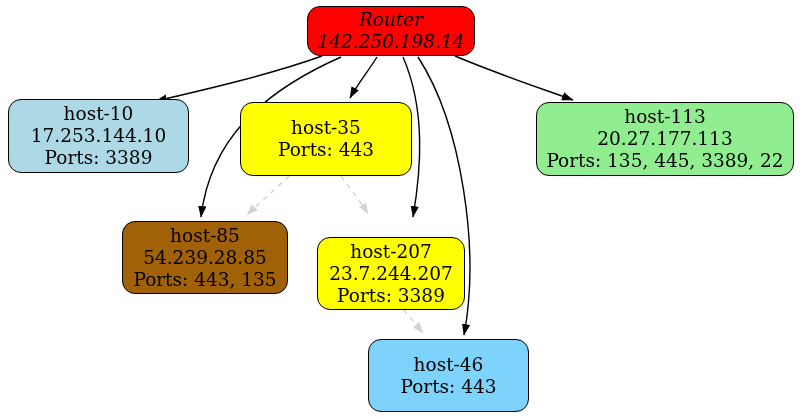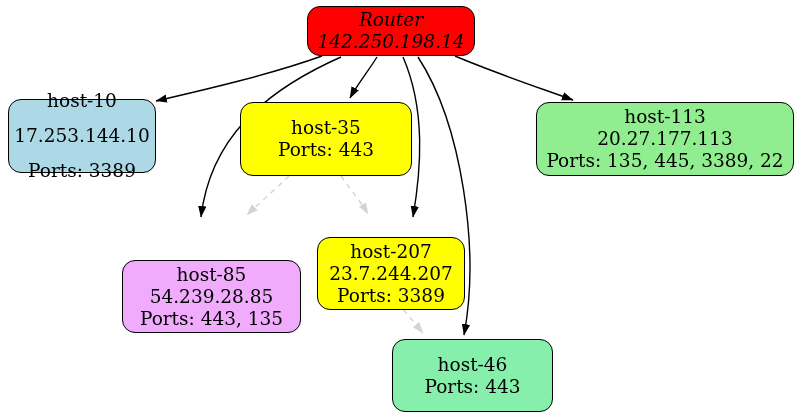--- a/index.html
+++ b/index.html
@@ -62,47 +62,47 @@
       <path d="M 289 176 C 276 189, 259 203, 247 215" fill="none" stroke="#d3d3d3" stroke-width="1.4" stroke-dasharray="5,5" marker-end="url(#arrow-gray)"></path>
       <path d="M 341 176 C 350 189, 361 202, 368 214" fill="none" stroke="#d3d3d3" stroke-width="1.4" stroke-dasharray="5,5" marker-end="url(#arrow-gray)"></path>
       <path d="M 391 294 C 401 307, 413 321, 423 333" fill="none" stroke="#d3d3d3" stroke-width="1.4" stroke-dasharray="5,5" marker-end="url(#arrow-gray)"></path>
     </svg>
 
   <div class="node" style="left: 307px; top: 6px; width: 168px; height: 50px; background-color: rgb(255, 0, 0); font-style: italic;">
     <div>Router</div>
     <div>142.250.198.14</div>
   </div>
 
-  <div class="node" style="left: 8px; top: 99px; width: 148px; height: 74px; background-color: rgb(173, 216, 230); gap: 13px;">
+  <div class="node" style="left: 8px; top: 99px; width: 181px; height: 74px; background-color: rgb(173, 216, 230);">
     <div>host-10</div>
     <div>17.253.144.10</div>
     <div>Ports: 3389</div>
   </div>
 
   <div class="node" style="left: 240px; top: 102px; width: 172px; height: 74px; background-color: rgb(255, 255, 0); text-align: center;">
     <div>host-35</div>
     <div>Ports: 443</div>
   </div>
 
   <div class="node" style="left: 536px; top: 102px; width: 258px; height: 74px; background-color: rgb(144, 238, 144);">
     <div>host-113</div>
     <div>20.27.177.113</div>
     <div>Ports: 135, 445, 3389, 22</div>
   </div>
 
-  <div class="node" style="left: 122px; top: 221px; width: 179px; height: 73px; background-color: #f0abfc; margin-top: 39px;">
+  <div class="node" style="left: 122px; top: 221px; width: 166px; height: 73px; background-color: #a16207;">
     <div>host-85</div>
     <div>54.239.28.85</div>
     <div>Ports: 443, 135</div>
   </div>
 
   <div class="node" style="left: 317px; top: 237px; width: 148px; height: 73px; background-color: rgb(255, 255, 0);">
     <div>host-207</div>
     <div>23.7.244.207</div>
     <div>Ports: 3389</div>
   </div>
 
-  <div class="node" style="left: 368px; top: 339px; width: 161px; height: 73px; background-color: #86efac; margin-left: 24px;">
+  <div class="node" style="left: 368px; top: 339px; width: 161px; height: 73px; background-color: #7dd3fc;">
     <div>host-46</div>
     <div>Ports: 443</div>
   </div>
 
 </div>
 
 </body></html>

